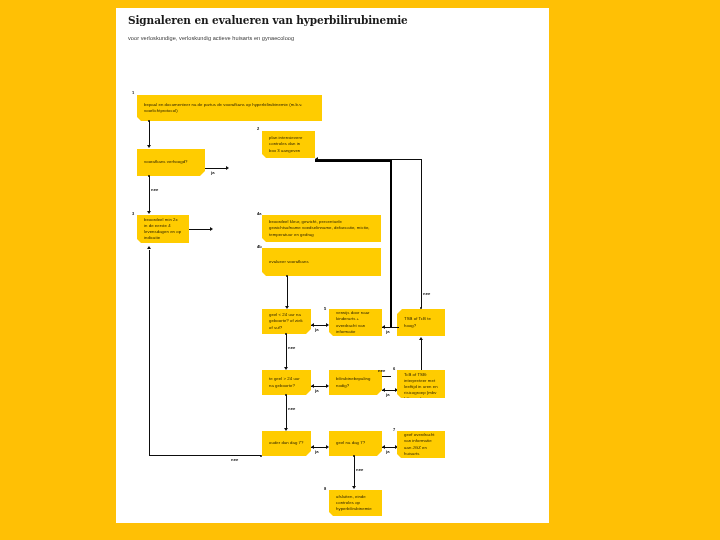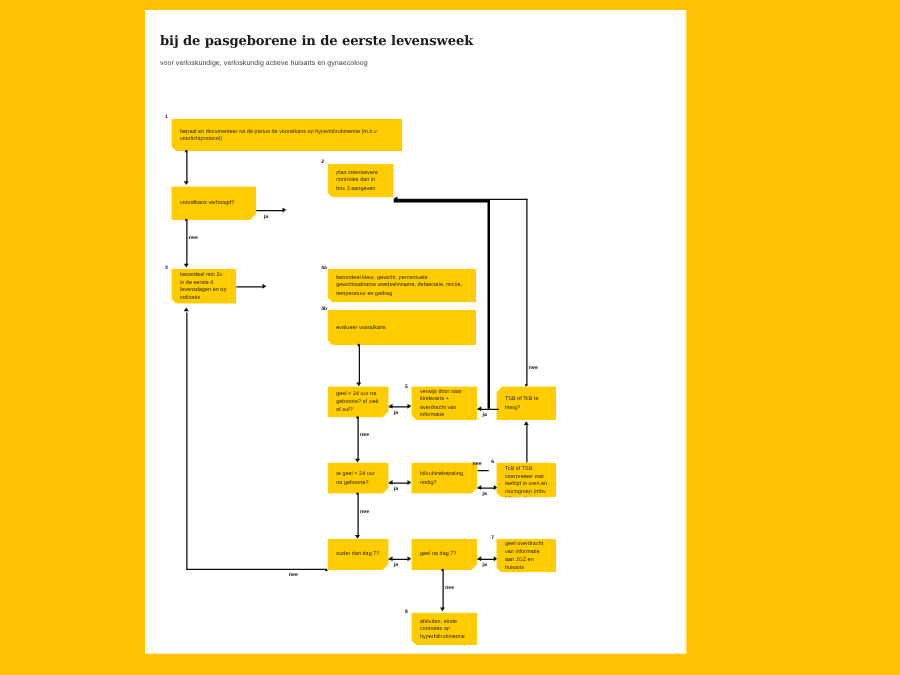--- a/index.html
+++ b/index.html
@@ -119,22 +119,21 @@
     background: #0d0d0d;
   }
 </style>
 </head>
 <body>
 
 <div id="page">
 
   <div id="header">
     <div id="title">
-      <br>
-      <span>bij de pasgeborene in de eerste levensweek</span>
+      <span>Signaleren en evalueren van hyperbilirubinemie</span><br>
     </div>
     <div id="subtitle">voor verloskundige, verloskundig actieve huisarts en gynaecoloog</div>
   </div>
 
   <div id="flow">
 
     <div class="num" style="left:16px; top:82px;">1</div>
     <div class="node clip-left" style="left:21px; top:87px; width:185px; height:26px;">
       <span class="txt">bepaal en documenteer na de partus de voorafkans op hyperbilirubinemie (m.b.v. voorlichtprotocol)</span>
     </div>

